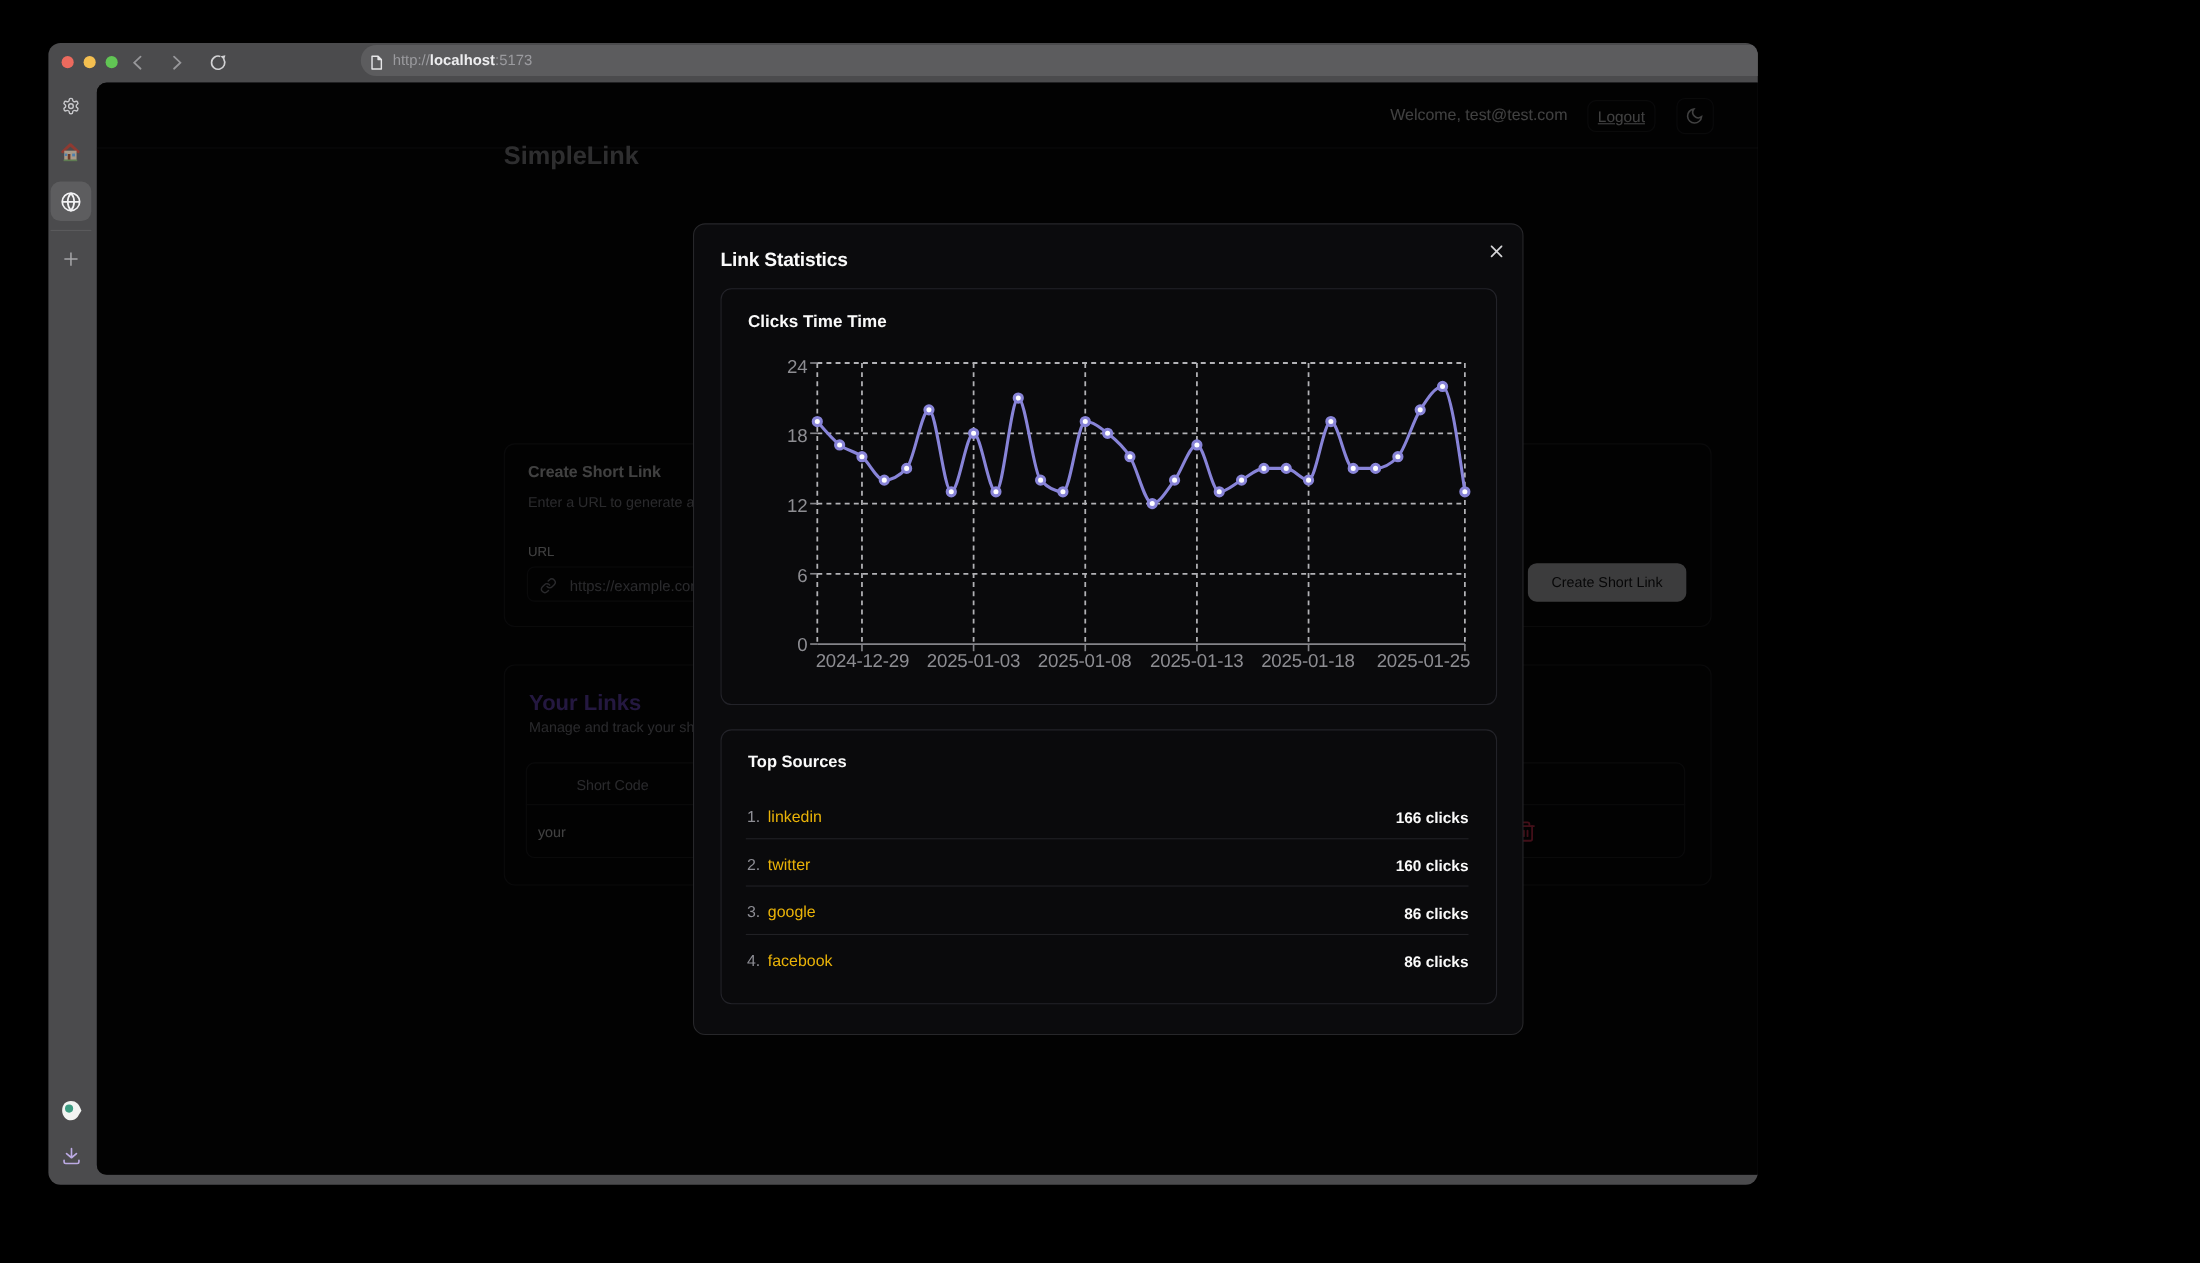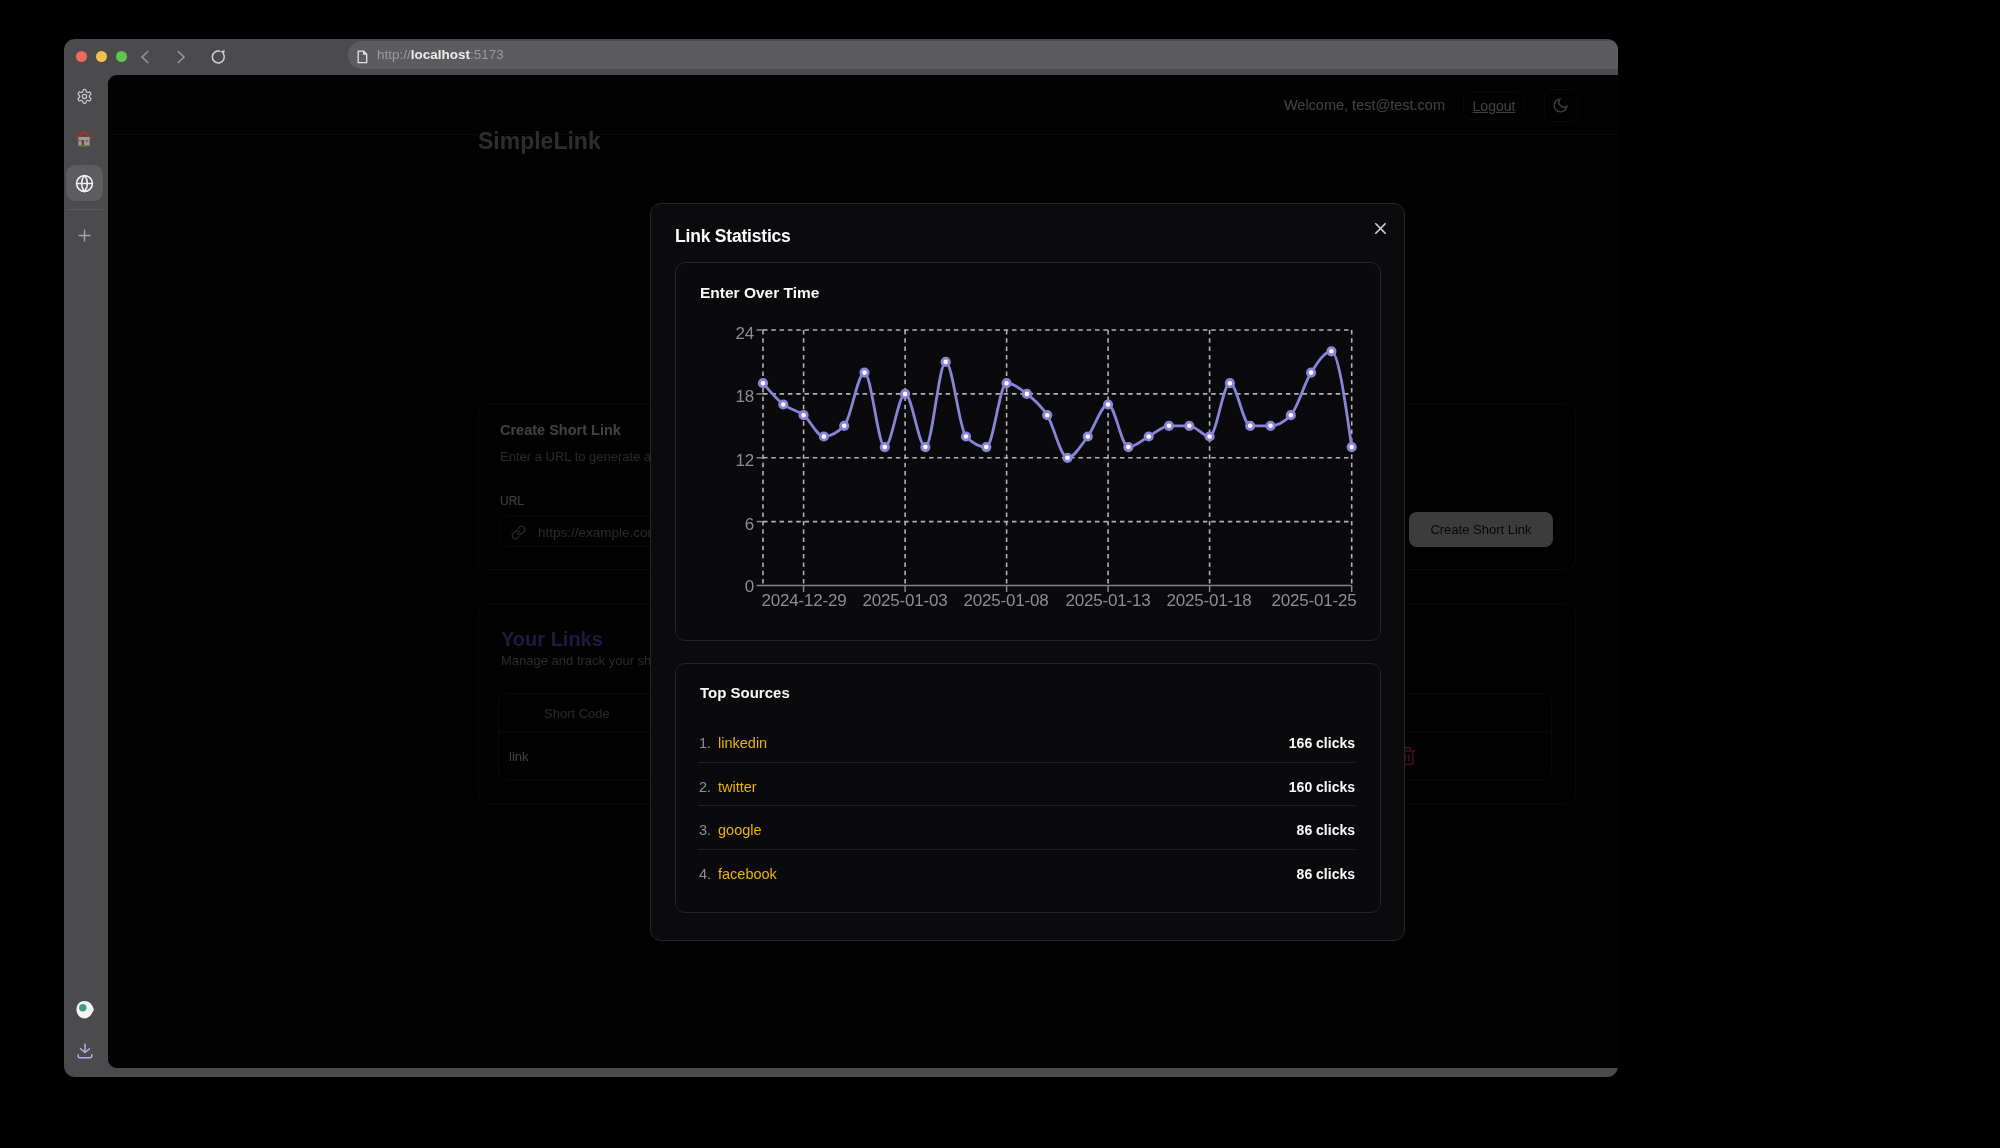--- a/index.html
+++ b/index.html
@@ -1,19 +1,19 @@
 <!DOCTYPE html>
 <html><head>
 <meta charset="utf-8">
 <style>
 * { margin:0; padding:0; box-sizing:border-box; }
 html,body { width:2000px; height:1148px; background:#000; overflow:hidden;
   font-family:"Liberation Sans", sans-serif; }
 .abs { position:absolute; }
-#win { position:absolute; left:64px; top:39px; width:1554px; height:1038px;
+#win { position:absolute; left:44px; top:39px; width:1554px; height:1038px;
   background:#4b4b4d; border-radius:11px; overflow:hidden; }
 #content { position:absolute; left:44px; top:36px; width:1841px; height:993px;
   background:#09090b; border-radius:9px 6px 6px 9px; overflow:hidden; }
 #overlay { position:absolute; left:0; top:0; width:1841px; height:993px;
   background:rgba(0,0,0,0.74); z-index:5; }
 .tl { position:absolute; top:12px; width:11px; height:11px; border-radius:50%; }
 #pill { position:absolute; left:284px; top:2px; width:1373px; height:28px;
   background:#5c5c5e; border-radius:14px; }
 #modal { position:absolute; left:542px; top:128px; width:755px; height:738px;
   background:#0b0b0d; border:1px solid #27272a; border-radius:11px; z-index:10;text-align:center; }
@@ -130,38 +130,38 @@
     <div class="abs" style="left:430px;top:450px;font-size:13.5px;color:#a1a1aa;">https://example.com/very-long-url</div>
     <div class="abs" style="left:1301px;top:437px;width:144px;height:35px;background:#e8e8ea;border-radius:8px;"></div>
     <div class="abs" style="left:1301px;top:447px;width:144px;text-align:center;font-size:13px;font-weight:500;color:#18181b;">Create Short Link</div>
 
     <div class="abs" style="left:370px;top:529px;width:1098px;height:201px;border:1px solid #27272a;border-radius:10px;"></div>
     <div class="abs" style="left:393px;top:553px;font-size:20px;font-weight:700;color:#8b5cf6;">Your Links</div>
     <div class="abs" style="left:393px;top:578px;font-size:13px;color:#a1a1aa;">Manage and track your shortened links</div>
     <div class="abs" style="left:390px;top:618px;width:1054px;height:87px;border:1px solid #27272a;border-radius:8px;"></div>
     <div class="abs" style="left:390px;top:656px;width:1054px;height:1px;background:#27272a;"></div>
     <div class="abs" style="left:401px;top:631px;font-size:13px;color:#a1a1aa;margin-left:35px;">Short Code</div>
-    <div class="abs" style="left:401px;top:674px;font-size:13px;color:#fafafa;">link</div>
+    <div class="abs" style="left:401px;top:674px;font-size:13px;color:#fafafa;">your</div>
     <svg class="abs" style="left:1289px;top:670px;" width="20" height="22" viewBox="0 0 24 24" fill="none" stroke="#ff3b5f" stroke-width="2" stroke-linecap="round" stroke-linejoin="round">
         <path d="M3 6h18"></path>
         <path d="M19 6v14a2 2 0 0 1-2 2H7a2 2 0 0 1-2-2V6"></path>
         <path d="M8 6V4a2 2 0 0 1 2-2h4a2 2 0 0 1 2 2v2"></path>
         <path d="M10 11v6M14 11v6"></path>
       </svg>
 
     <div id="overlay"></div>
 
     <div id="modal">
       <div class="abs" style="left:24px;top:22px;font-size:17.5px;font-weight:700;letter-spacing:-0.2px;color:#fafafa;">Link Statistics</div>
       <svg class="abs" style="left:724px;top:19px;" width="11" height="11" viewBox="0 0 11 11">
           <path d="M0.8 0.8 L10.2 10.2 M10.2 0.8 L0.8 10.2" stroke="#d4d4d6" stroke-width="1.6" stroke-linecap="round"></path>
         </svg>
 
       <div class="panel" style="top:58px;height:379px;"></div>
-      <div class="abs" style="left:49px;top:80px;font-size:15.5px;font-weight:700;color:#fafafa;">Enter Over Time</div>
+      <div class="abs" style="left:49px;top:80px;font-size:15.5px;font-weight:700;color:#fafafa;">Clicks Time Time</div>
       <svg class="abs" style="left:0;top:0;" width="755" height="738" viewBox="642 203 755 738">
         <g stroke="#b2b2b6" stroke-width="1.6" stroke-dasharray="4.5,3.8">
           <line x1="754" y1="329" x2="754" y2="584.5"></line>
           <line x1="794.6" y1="329" x2="794.6" y2="584.5"></line>
           <line x1="896.1" y1="329" x2="896.1" y2="584.5"></line>
           <line x1="997.6" y1="329" x2="997.6" y2="584.5"></line>
           <line x1="1099.1" y1="329" x2="1099.1" y2="584.5"></line>
           <line x1="1200.6" y1="329" x2="1200.6" y2="584.5"></line>
           <line x1="1342.7" y1="329" x2="1342.7" y2="584.5"></line>
           <line x1="754" y1="329" x2="1342.7" y2="329"></line>

